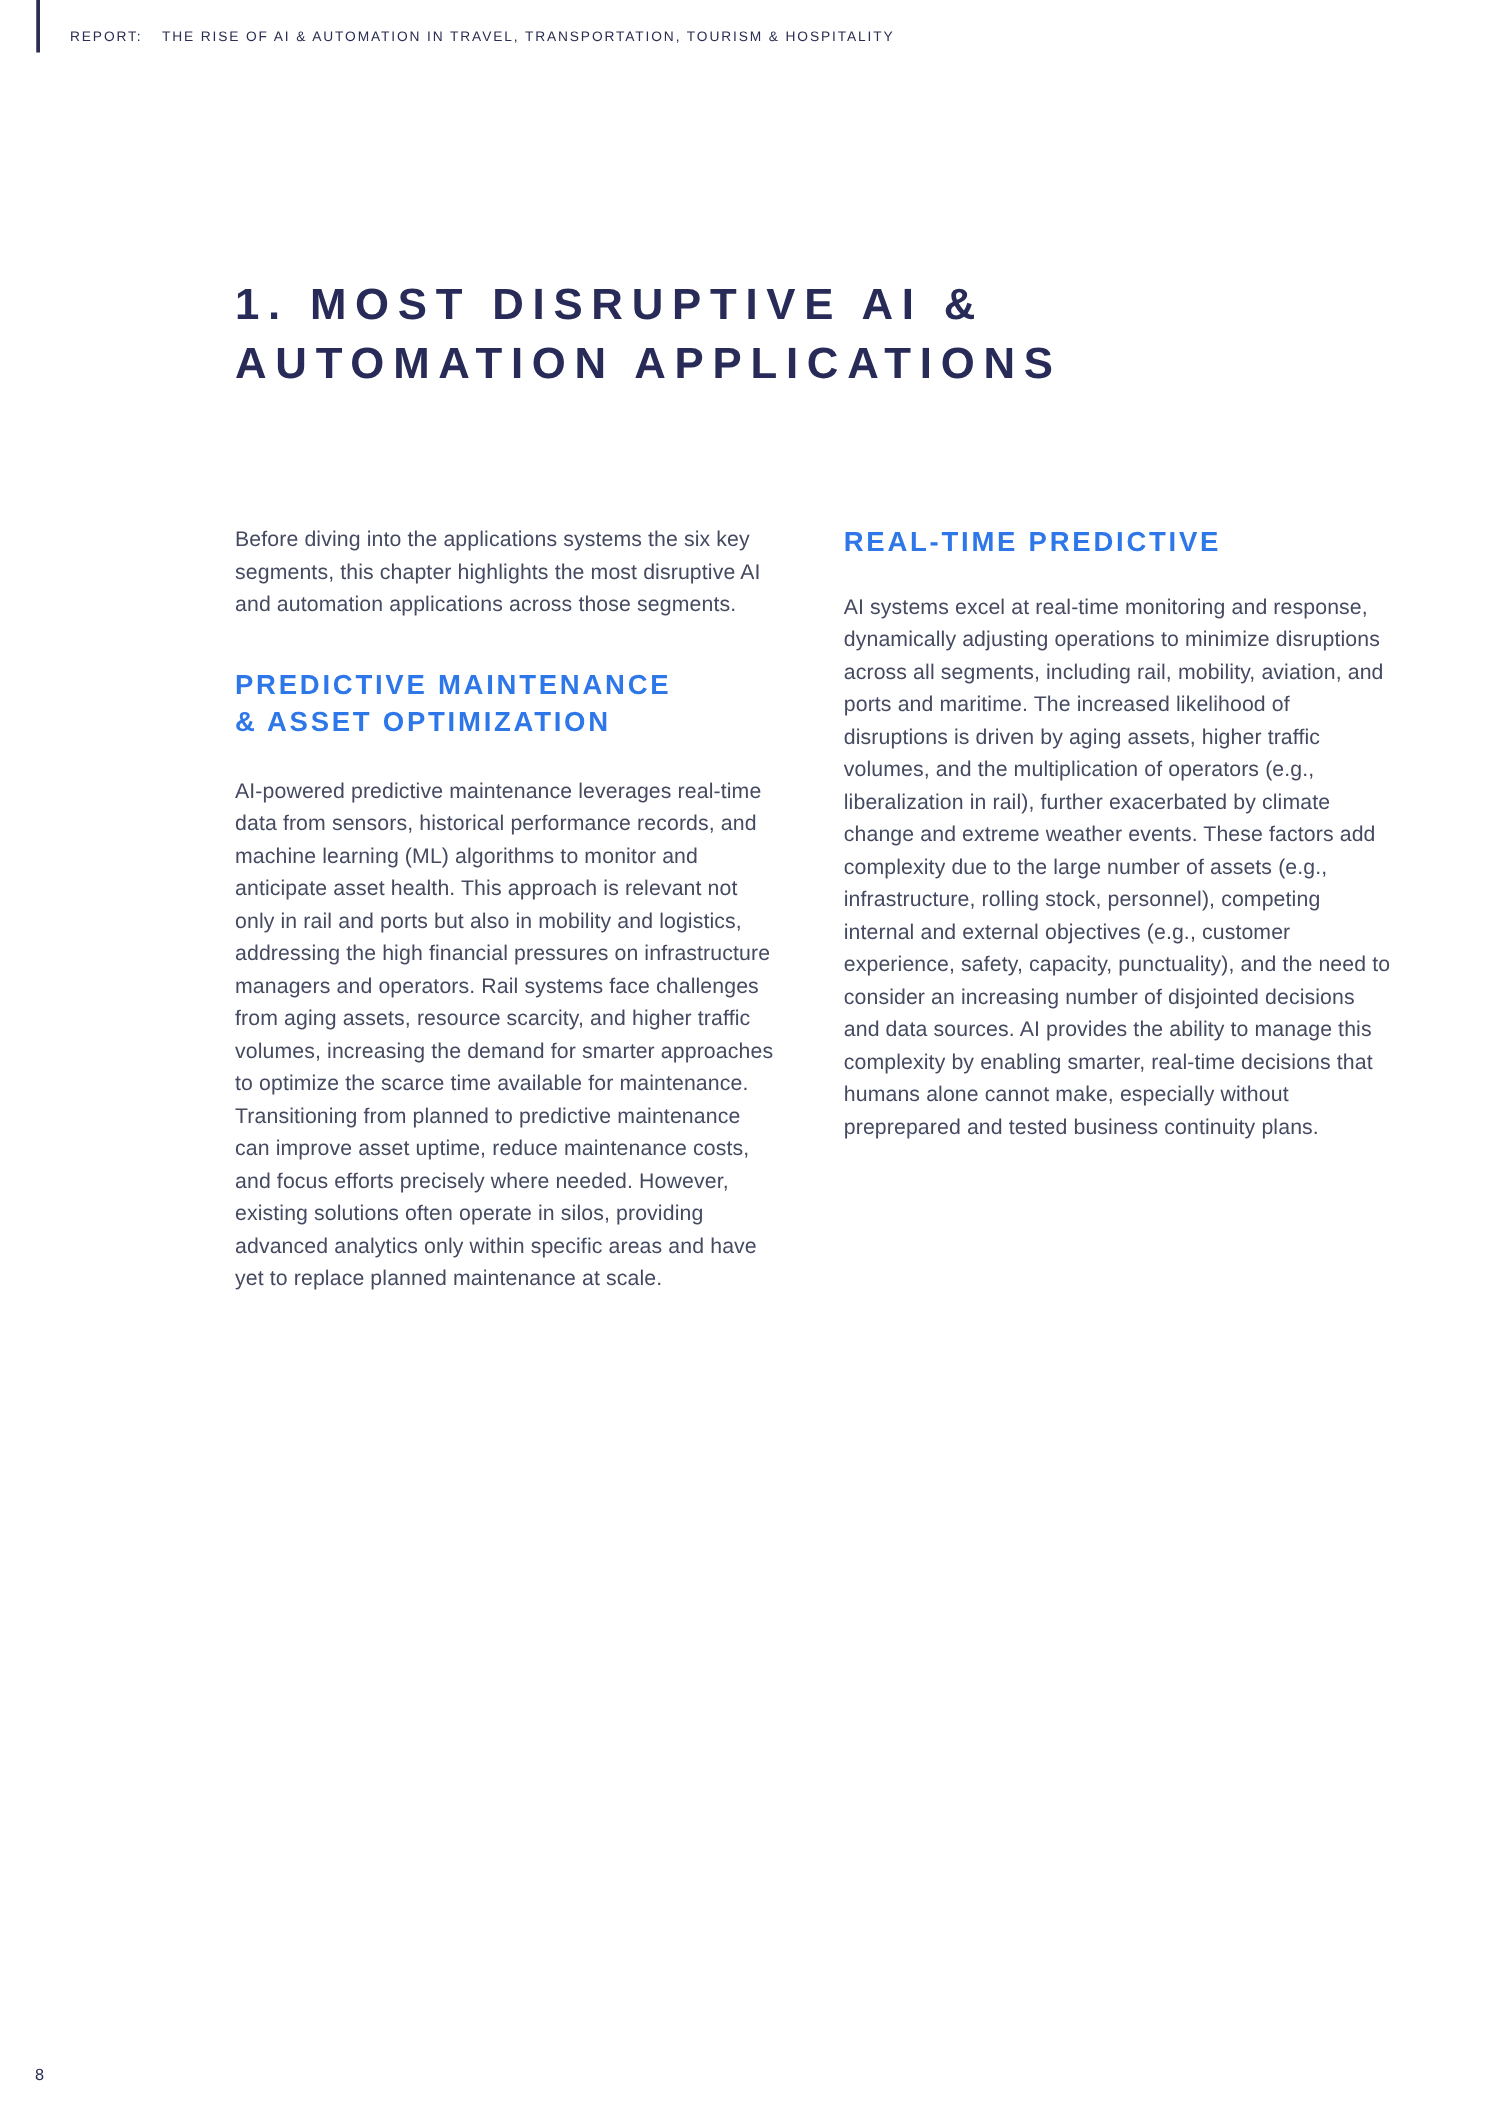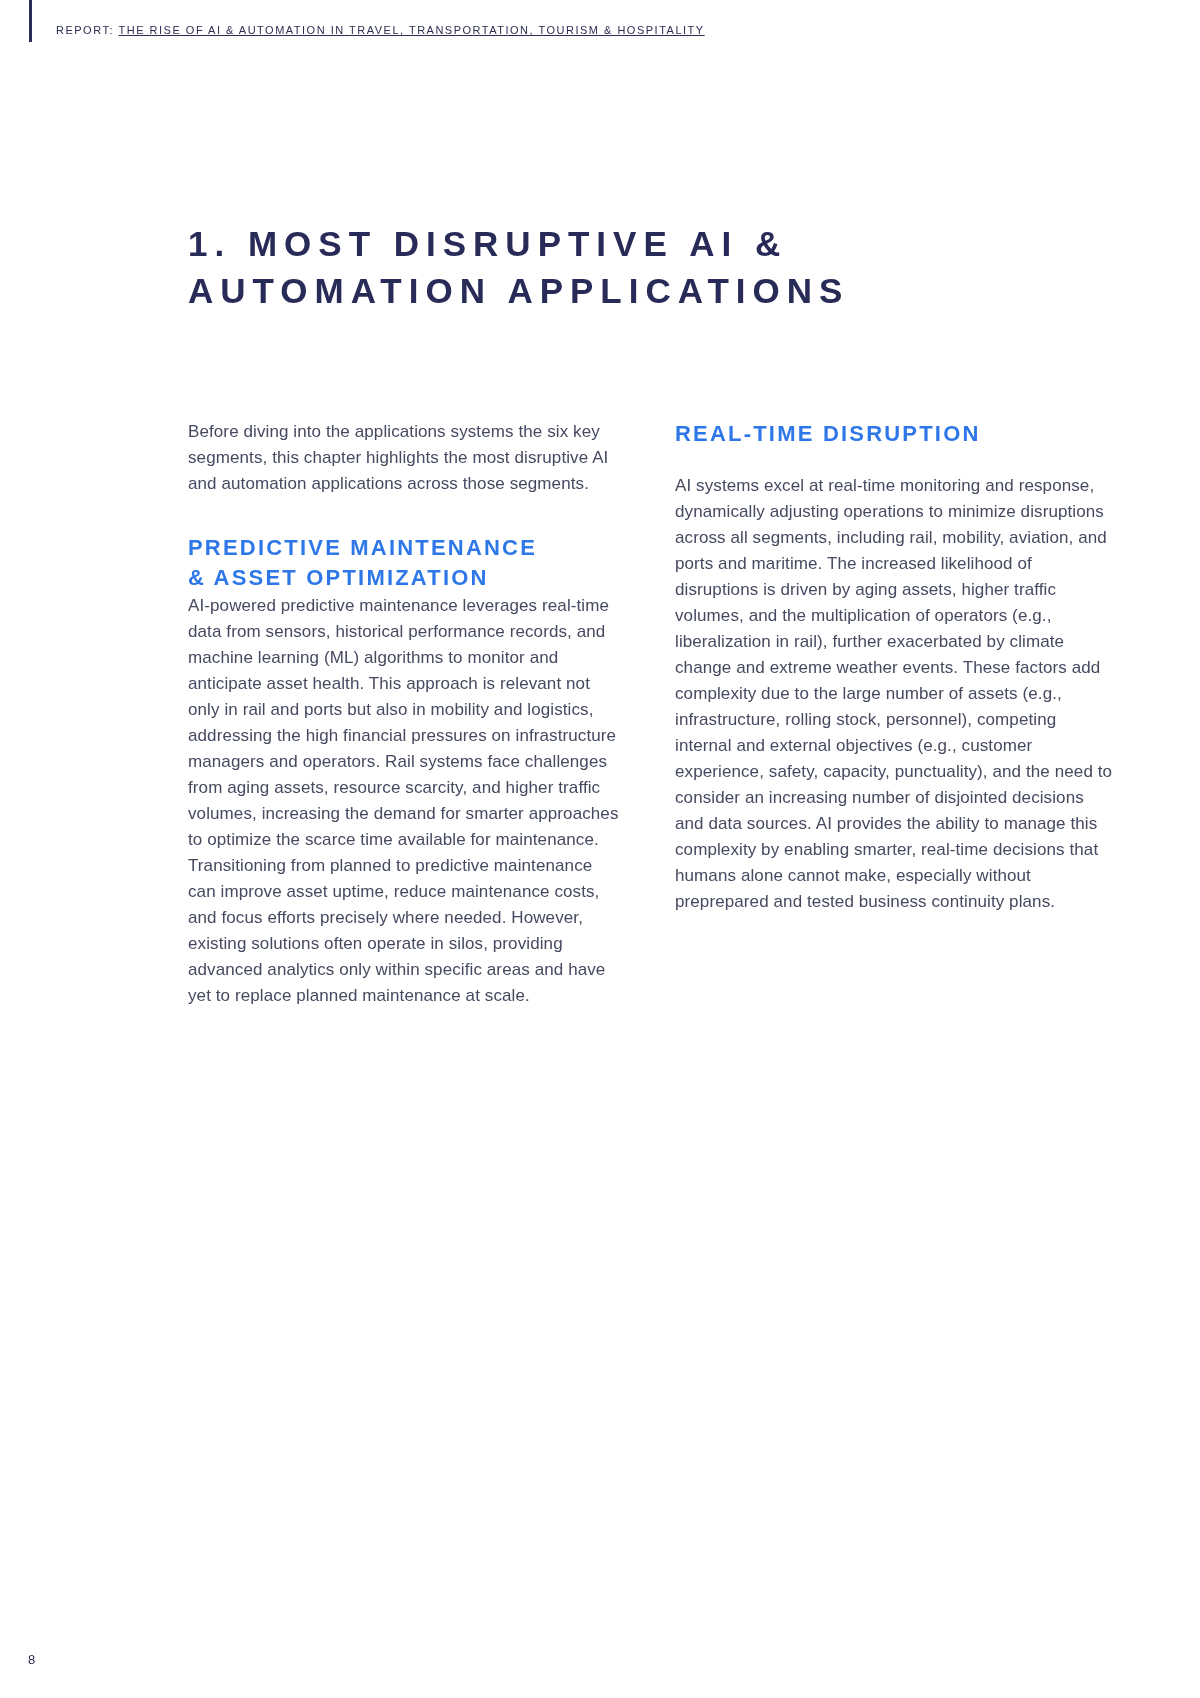--- a/index.html
+++ b/index.html
@@ -25,21 +25,21 @@
   .report-header {
     position: absolute;
     left: 56px;
     top: 24px;
     font-size: 11px;
     letter-spacing: 1.5px;
     color: #2b2d52;
     white-space: nowrap;
   }
   .report-header .report-label { font-weight: 400; }
-  .report-header .report-title { font-weight: 500; margin-left: 0; text-decoration: underline; }
+  .report-header .report-title { font-weight: 500; margin-left: 11px; }
 
   
   .chapter-title {
     position: absolute;
     left: 188px;
     top: 220px;
     width: 900px;
     font-size: 35px;
     font-weight: 700;
     letter-spacing: 7px;
@@ -70,21 +70,21 @@
   .section-heading {
     font-size: 22px;
     font-weight: 700;
     letter-spacing: 2.2px;
     line-height: 30px;
     color: #2e77e9;
   }
   .section-heading .heading-line { display: block; }
 
   .intro-paragraph { margin-bottom: 36px; }
-  .left-section-heading { }
+  .left-section-heading { margin-bottom: 27px; }
   .right-section-heading { margin-bottom: 24px; }
 
   
   .page-number {
     position: absolute;
     left: 28px;
     top: 1652px;
     font-size: 13px;
     font-weight: 500;
     color: #2b2d52;
@@ -113,21 +113,21 @@
     <h2 class="section-heading left-section-heading">
       <span class="heading-line">PREDICTIVE MAINTENANCE</span>
       <span class="heading-line">&amp; ASSET OPTIMIZATION</span>
     </h2>
 
     <p class="body-text">AI-powered predictive maintenance leverages real-time data from sensors, historical performance records, and machine learning (ML) algorithms to monitor and anticipate asset health. This approach is relevant not only in rail and ports but also in mobility and logistics, addressing the high financial pressures on infrastructure managers and operators. Rail systems face challenges from aging assets, resource scarcity, and higher traffic volumes, increasing the demand for smarter approaches to optimize the scarce time available for maintenance. Transitioning from planned to predictive maintenance can improve asset uptime, reduce maintenance costs, and focus efforts precisely where needed. However, existing solutions often operate in silos, providing advanced analytics only within specific areas and have yet to replace planned maintenance at scale.</p>
   </div>
 
   <div class="column">
     <h2 class="section-heading right-section-heading">
-      <span class="heading-line">REAL-TIME DISRUPTION</span>
+      <span class="heading-line">REAL-TIME PREDICTIVE</span>
     </h2>
 
     <p class="body-text">AI systems excel at real-time monitoring and response, dynamically adjusting operations to minimize disruptions across all segments, including rail, mobility, aviation, and ports and maritime. The increased likelihood of disruptions is driven by aging assets, higher traffic volumes, and the multiplication of operators (e.g., liberalization in rail), further exacerbated by climate change and extreme weather events. These factors add complexity due to the large number of assets (e.g., infrastructure, rolling stock, personnel), competing internal and external objectives (e.g., customer experience, safety, capacity, punctuality), and the need to consider an increasing number of disjointed decisions and data sources. AI provides the ability to manage this complexity by enabling smarter, real-time decisions that humans alone cannot make, especially without preprepared and tested business continuity plans.</p>
   </div>
 
 </div>
 
 <div class="page-number">8</div>
 
 </body></html>

